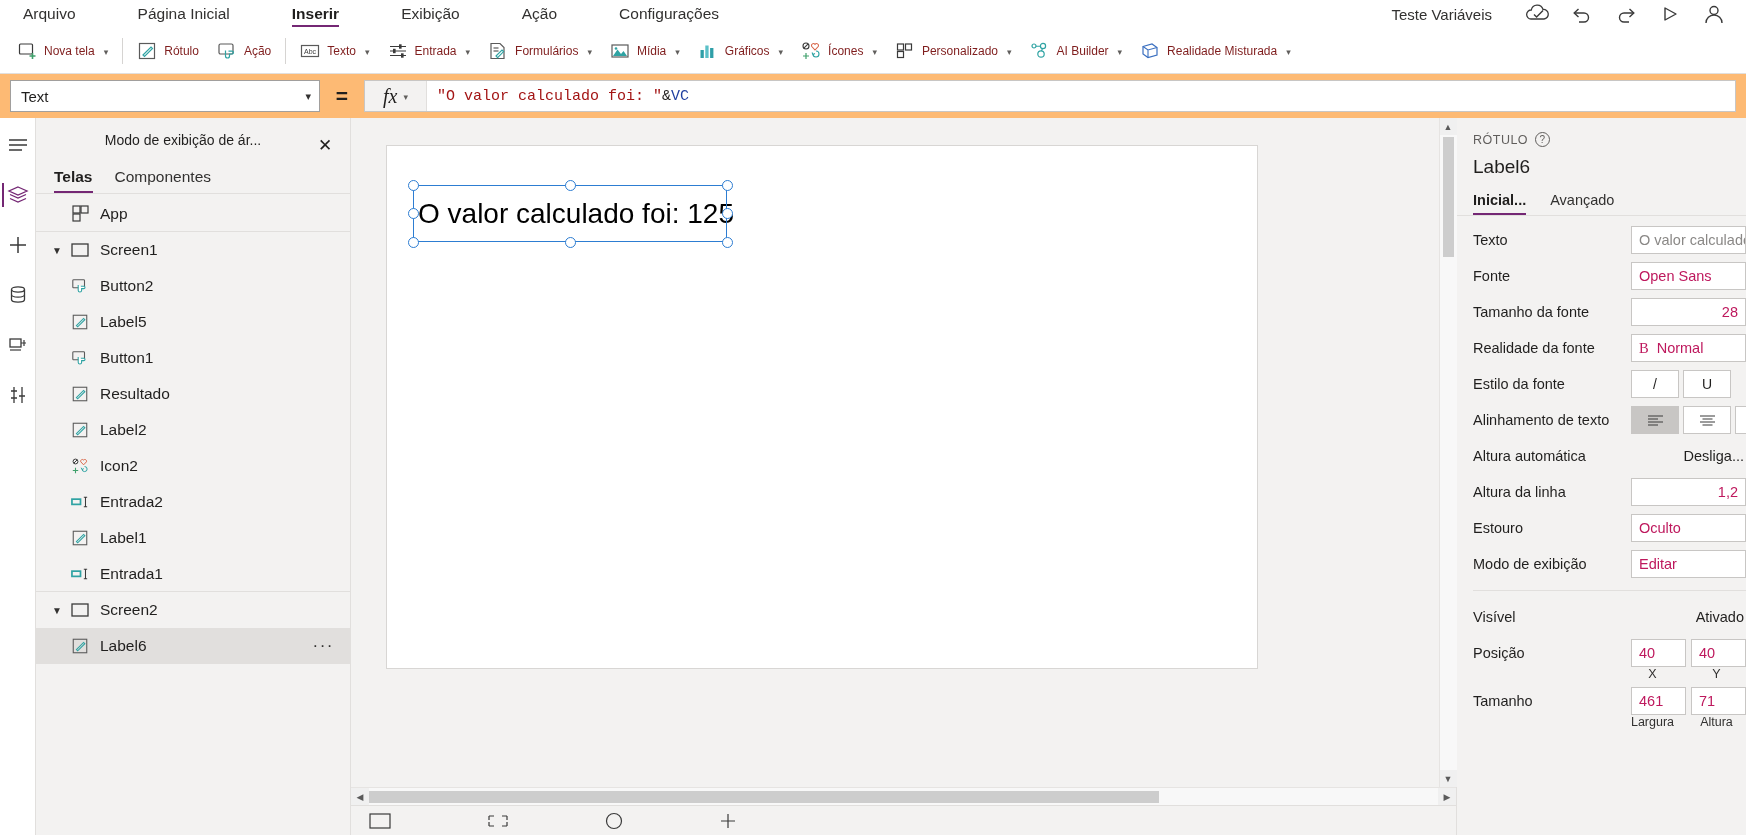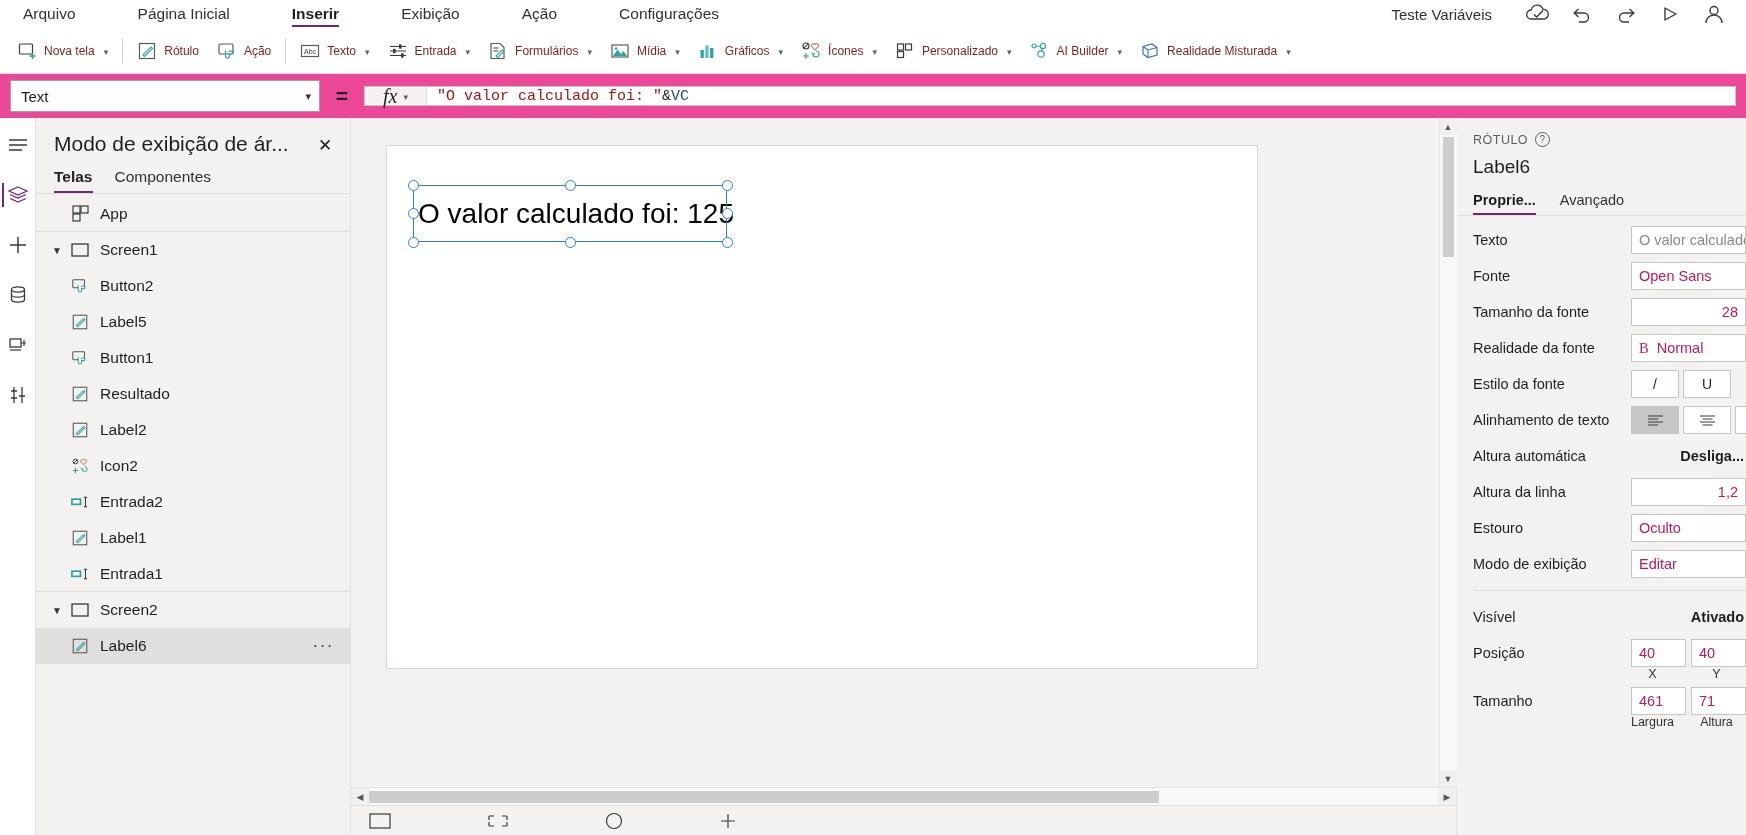--- a/index.html
+++ b/index.html
@@ -99,21 +99,21 @@
     width: 1px; height: 26px;
     background: #d6d4d2;
     margin: 0 5px;
     flex: 0 0 1px;
   }
   .rbicon { width: 20px; height: 20px; display:block; flex:0 0 20px;}
 
   
   .formularow {
     height: 44px;
-    background: #ec4899;
+    background: #fdba74;
     display: flex;
     align-items: center;
     padding: 0 10px;
     flex: 0 0 44px;
     gap: 0;
   }
   .propselect {
     width: 310px;
     height: 32px;
     background: #ffffff;
@@ -130,21 +130,21 @@
   .eqsign {
     width: 44px;
     text-align: center;
     font-size: 21px;
     font-weight: bold;
     color: #201f1e;
     user-select: none;
   }
   .fxwrap {
     flex: 1;
-    height: 20px;
+    height: 32px;
     display: flex;
     align-items: stretch;
     background: #ffffff;
     border: 1px solid #c8c6c4;
     min-width: 0;
   }
   .fxbtn {
     width: 62px;
     background: #f3f2f1;
     border-right: 1px solid #e1dfdd;
@@ -215,26 +215,27 @@
     flex-direction: column;
     flex: 0 0 315px;
     min-height: 0;
   }
   .tree-head {
     display: flex;
     align-items: flex-start;
     padding: 14px 12px 0 18px;
   }
   .tree-title {
-    font-size: 21px;
+    font-size: 14px;
     color: #201f1e;
     font-weight: 400;
     flex: 1;
     white-space: nowrap;
     overflow: hidden;
+    text-align: center;
   }
   .close-x {
     width: 26px; height: 26px;
     display: flex; align-items: center; justify-content: center;
     cursor: default; color: #201f1e; font-size: 17px;
   }
   .tree-tabs {
     display: flex;
     padding: 10px 0 0 18px;
     gap: 22px;
@@ -479,21 +480,21 @@
     font-size: 14.5px;
     color: #be185d;
     overflow: hidden;
     white-space: nowrap;
     min-width: 0;
   }
   .pfield.muted { color: #8a8886; }
   .pfield.num { justify-content: flex-end; }
   .pvalue-right {
     flex: 1; text-align: right; font-size: 14.5px; color: #201f1e;
-    padding-right: 2px; white-space: nowrap; font-weight: bold;
+    padding-right: 2px; white-space: nowrap;
   }
   .btngroup { display: flex; gap: 4px; flex: 1; }
   .sqbtn {
     width: 48px; height: 28px;
     background: #ffffff; border: 1px solid #c8c6c4;
     display: flex; align-items: center; justify-content: center;
     font-size: 14px; color: #201f1e;
   }
   .sqbtn.pressed { background: #c8c6c4; }
   .pp-sep { height: 1px; background: #e1dfdd; margin: 8px 0 8px 16px; }
@@ -933,21 +934,21 @@
 
     <div class="proppanel">
       <div class="pp-head">
         <div class="pp-kicker">
           <span>RÓTULO</span>
           <span class="qmark">?</span>
         </div>
         <div class="pp-name">Label6</div>
       </div>
       <div class="pp-tabs">
-        <div class="pp-tab active">Proprie...</div>
+        <div class="pp-tab active">Inicial...</div>
         <div class="pp-tab">Avançado</div>
       </div>
 
       <div class="pp-list">
 
         <div class="prow">
           <div class="plabel">Texto</div>
           <div class="pfield muted">O valor calculado</div>
         </div>
 

